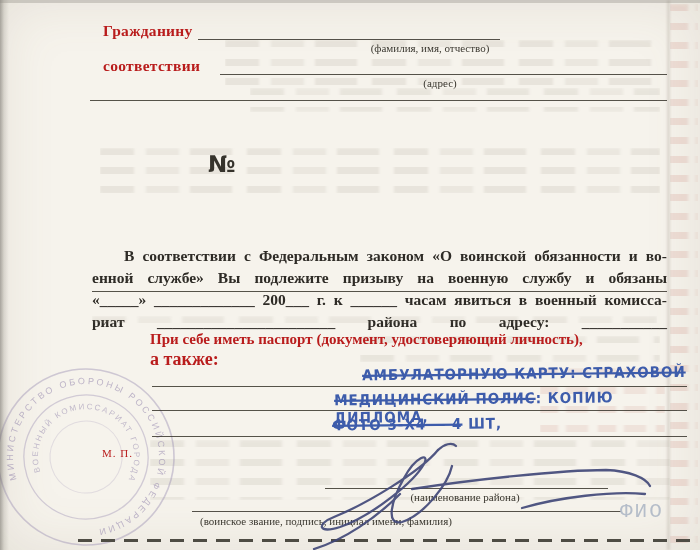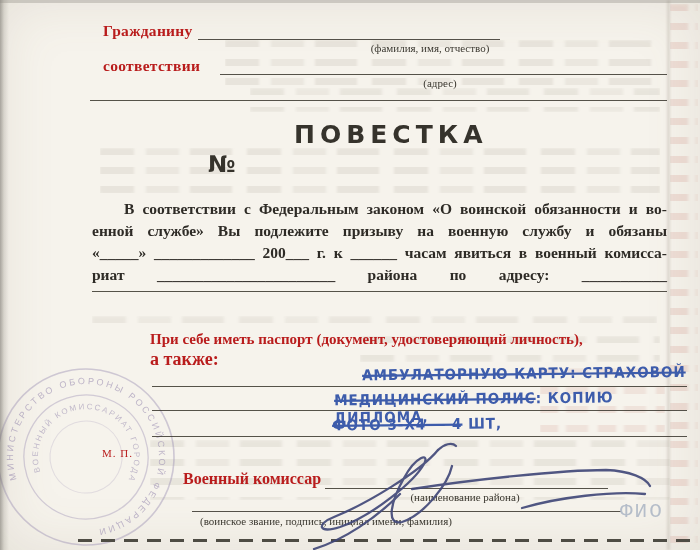--- a/index.html
+++ b/index.html
@@ -22,21 +22,21 @@
       rgba(196,118,106,.26) 26px 48px,rgba(196,118,106,0) 48px 58px);}
   
   .t{color:#b91c1c;z-index:3;}
   .lbl{font-size:15.5px;font-weight:bold;letter-spacing:.3px;}
   .cap{font-size:11px;color:#3a372f;}
   .rule{z-index:2;height:0;border-top:1.6px solid rgba(56,53,45,.85);}
   .rule.thin{border-top-width:1.4px;}
   .title{font-family:"DejaVu Sans",sans-serif;font-weight:bold;font-size:25px;letter-spacing:5px;color:#36332c;}
   .numsign{font-family:"DejaVu Sans",sans-serif;font-weight:bold;font-size:23px;color:#36332c;}
   .para{width:575px;font-size:15.5px;font-weight:bold;color:#2e2b26;line-height:21px;
-        text-align:justify;text-align-last:justify;white-space:nowrap;}
+        text-align:justify;text-align-last:justify;white-space:nowrap;margin-top:47px;}
   .para.noj{text-align-last:left;white-space:normal;}
   
   .hand{font-family:"DejaVu Sans",sans-serif;font-weight:bold;font-size:13.5px;letter-spacing:1px;
         z-index:4;transform:rotate(-.6deg) scale(1,1.1);transform-origin:left top;}
   .hand s{text-decoration-line:line-through;text-decoration-thickness:2px;}
   
   .fio{font-family:Liberation Mono, monospace;font-size:21px;letter-spacing:2px;color:#b5bdc9;z-index:2;}
   .cut{z-index:3;height:3px;background:repeating-linear-gradient(90deg,#4e4c44 0 14px,transparent 14px 23px);}
   svg.overlay{left:0;top:0;z-index:5;pointer-events:none;}
   svg.stampbox{z-index:2;filter:blur(.5px);pointer-events:none;}
@@ -79,42 +79,40 @@
   <div class="abs t lbl" style="left:103px;top:22px;">Гражданину</div>
   <div class="abs rule" style="left:198px;top:39px;width:302px;"></div>
   <div class="abs t cap" style="left:350px;top:42px;width:160px;text-align:center;">(фамилия, имя, отчество)</div>
 
   <div class="abs t lbl" style="left:103px;top:57px;">соответствии</div>
   <div class="abs rule" style="left:220px;top:74px;width:447px;"></div>
   <div class="abs t cap" style="left:380px;top:77px;width:120px;text-align:center;">(адрес)</div>
 
   <div class="abs rule" style="left:90px;top:100px;width:577px;"></div>
 
-  <div class="abs t title" style="left:294px;top:120px;">ПОВЕСТКА</div>
   <div class="abs t numsign" style="left:208px;top:151px;">№</div>
 
   <div class="abs para" style="left:92px;top:198px;text-indent:32px;">В соответствии с Федеральным законом «О воинской обязанности и во-</div>
   <div class="abs para" style="left:92px;top:220px;">енной службе» Вы подлежите призыву на военную службу и обязаны</div>
   <div class="abs para" style="left:92px;top:242px;">«_____» _____________ 200___ г. к ______ часам явиться в военный комисса-</div>
   <div class="abs para" style="left:92px;top:264px;">риат _______________________ района по адресу: ___________</div>
   <div class="abs rule" style="left:92px;top:291px;width:575px;"></div>
 
   <div class="abs t" style="left:150px;top:331px;font-size:15px;font-weight:bold;">При себе иметь паспорт (документ, удостоверяющий личность),</div>
   <div class="abs t" style="left:150px;top:349px;font-size:18px;font-weight:bold;">а также:</div>
 
   <div class="abs rule thin" style="left:152px;top:386px;width:535px;"></div>
   <div class="abs rule thin" style="left:152px;top:410px;width:535px;"></div>
   <div class="abs rule thin" style="left:152px;top:436px;width:535px;"></div>
 
   <div class="abs hand" style="left:362px;top:366px;color:#3d5cab;"><s>АМБУЛАТОРНУЮ КАРТУ: СТРАХОВОЙ</s></div>
   <div class="abs hand" style="left:334px;top:391px;color:#3d5cab;"><s>МЕДИЦИНСКИЙ ПОЛИС</s><span>: КОПИЮ ДИПЛОМА,</span></div>
   <div class="abs hand" style="left:332px;top:416px;color:#3d5cab;"><s>ФОТО 3-Х4 — 4</s><span> ШТ,</span></div>
 
   <div class="abs t" style="left:102px;top:447px;font-size:11px;letter-spacing:1px;">М. П.</div>
-  <div class="abs t" style="left:183px;top:470px;font-size:16px;font-weight:bold;">Военный комиссар</div>
   <div class="abs rule thin" style="left:325px;top:488px;width:283px;"></div>
   <div class="abs t cap" style="left:355px;top:491px;width:220px;text-align:center;">(наименование района)</div>
   <div class="abs rule thin" style="left:192px;top:511px;width:430px;"></div>
   <div class="abs t cap" style="left:200px;top:515px;">(воинское звание, подпись, инициал имени, фамилия)</div>
   <div class="abs fio" style="left:620px;top:500px;">ФИО</div>
 
   <div class="abs cut" style="left:78px;top:539px;width:620px;"></div>
 
   <svg class="abs overlay" width="700" height="550" viewBox="0 0 700 550">
     <g fill="none" stroke="#3f4677" stroke-width="2.3" stroke-linecap="round" opacity=".9">

